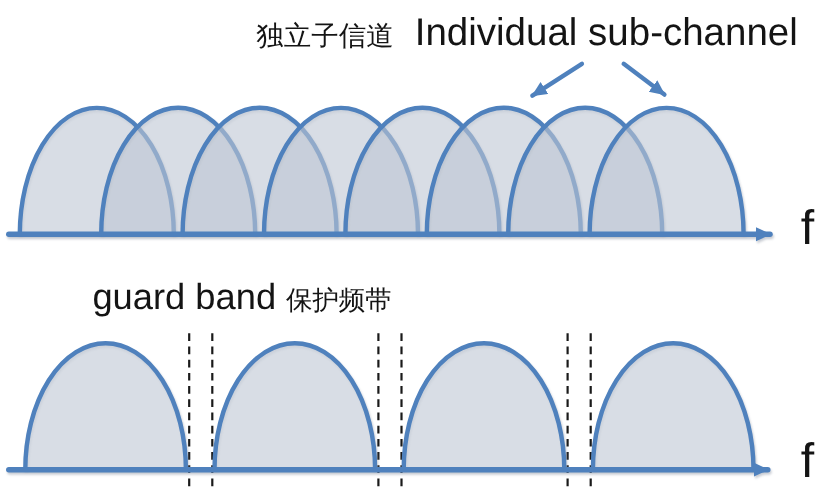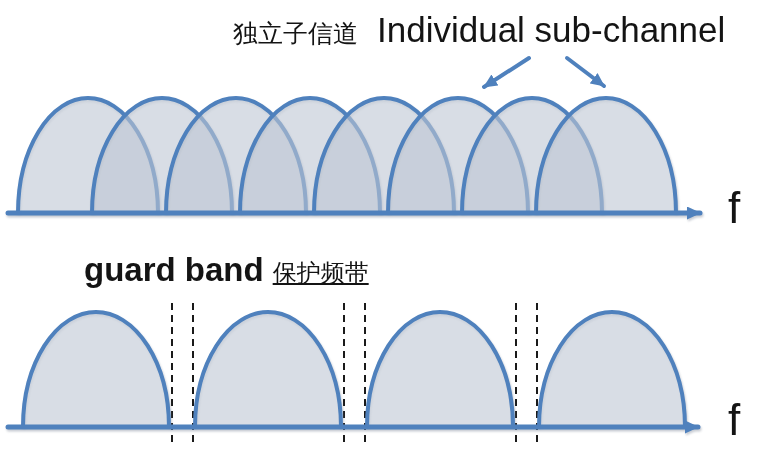--- a/index.html
+++ b/index.html
@@ -32,22 +32,22 @@
     stroke-width:2;
     stroke-dasharray:7 5;
   }
   .ah{fill:var(--accent,#4f81bd);}
   .shadow{filter:drop-shadow(1px 2px 1.2px rgba(110,120,140,.38));}
   .txt{position:absolute;color:var(--text,#141414);white-space:nowrap;line-height:1.1;}
   .title{left:233px;top:11px;display:flex;align-items:baseline;gap:2px;}
   .title .zh{font-size:25px;}
   .title .en{font-size:35px;margin-left:17px;}
   .guard-label{left:84px;top:252px;display:flex;align-items:baseline;gap:9px;}
-  .guard-label .en{font-size:33px;font-weight:bold;}
-  .guard-label .zh{font-size:24px;text-decoration:underline;}
+  .guard-label .en{font-size:33px;}
+  .guard-label .zh{font-size:24px;}
   .f-label{font-size:44px;line-height:1;}
   .f-top{left:728px;top:186px;}
   .f-bottom{left:728px;top:398px;}
 </style>
 </head>
 <body>
 
 <div class="canvas">
 
   <div class="txt title">

